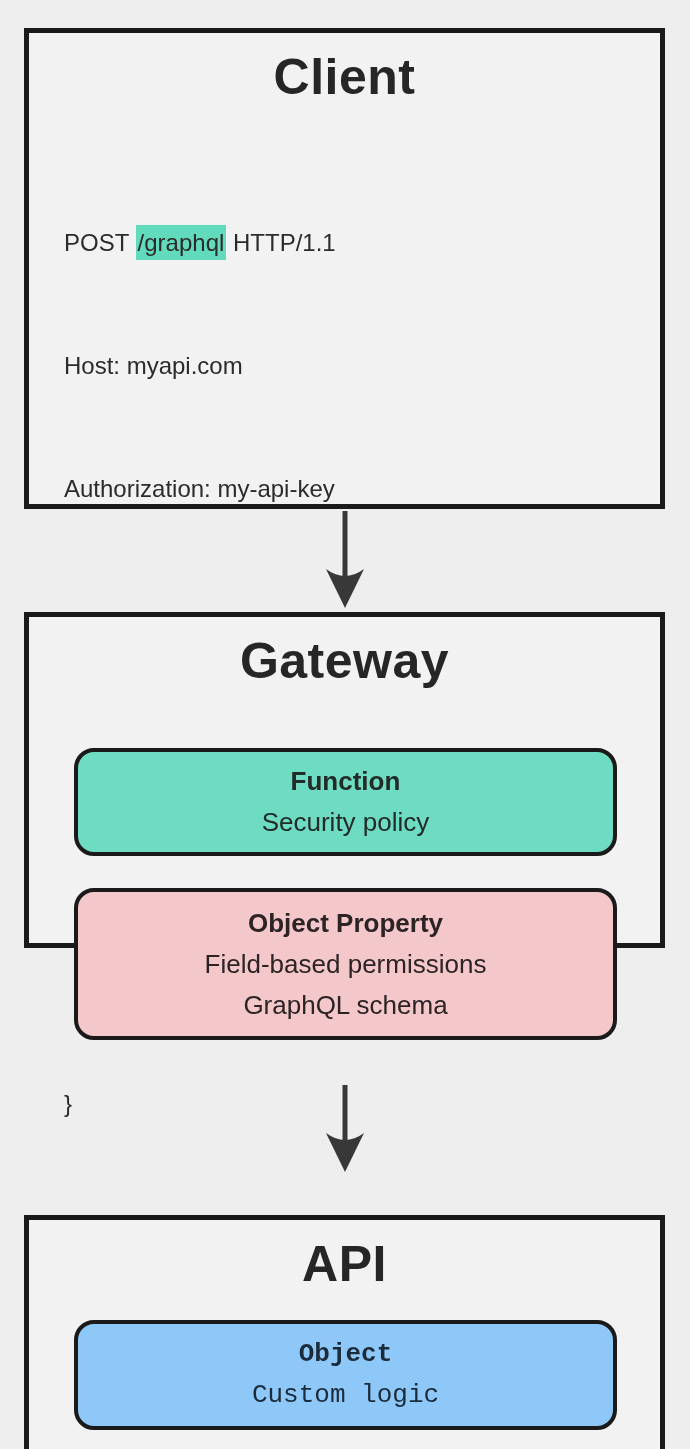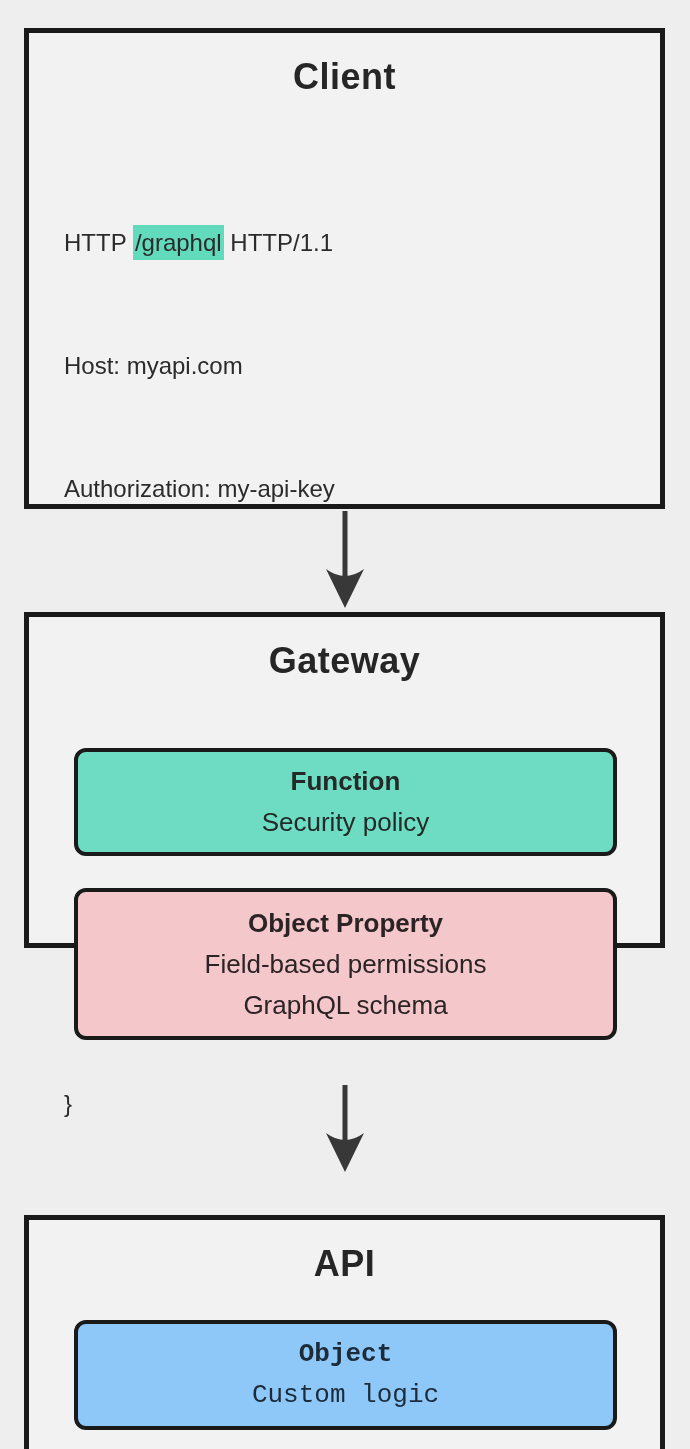--- a/index.html
+++ b/index.html
@@ -31,21 +31,21 @@
     background:var(--panel-bg);
     border:5px solid var(--border);
   }
   .panel-client{top:28px;height:481px;}
   .panel-gateway{top:612px;height:336px;}
   .panel-api{top:1176px;height:239px;margin-top:39px;}
 
   .panel-title{
     margin-top:16px;
     text-align:center;
-    font-size:36px;
+    font-size:50px;
     line-height:56px;
     font-weight:700;
     color:var(--ink);
     letter-spacing:0.5px;
   }
 
   .code{
     position:absolute;
     left:35px;
     top:107px;
@@ -59,21 +59,21 @@
   .hl{padding:4px 2px;}
   .hl-teal{background:var(--teal);}
   .hl-pink{background:var(--pink);}
   .hl-blue{background:var(--blue);}
 
   .chip{
     position:absolute;
     left:45px;
     width:543px;
     border:4px solid var(--border);
-    border-radius:12px;
+    border-radius:20px;
     display:flex;
     flex-direction:column;
     justify-content:center;
     align-items:center;
     text-align:center;
     font-size:26px;
     line-height:41px;
   }
   .chip-title{font-weight:700;}
   .chip-teal{top:131px;height:108px;background:var(--teal-chip);color:#232a28;}
@@ -89,21 +89,21 @@
   .arrow-2{top:1085px;height:88px;}
 </style>
 </head>
 <body>
 
 <div class="canvas">
 
   <section class="panel panel-client">
     <h1 class="panel-title">Client</h1>
     <div class="code">
-      <div class="code-line"><span>HTTP </span><span class="hl hl-teal">/graphql</span><span> HTTP/1.1</span></div>
+      <div class="code-line"><span>POST </span><span class="hl hl-teal">/graphql</span><span> HTTP/1.1</span></div>
       <div class="code-line">Host: myapi.com</div>
       <div class="code-line">Authorization: my-api-key</div>
       <div class="code-line"></div>
       <div class="code-line">{</div>
       <div class="code-line"><span>  "query": "query {</span><span class="hl hl-pink">profile(</span><span class="hl hl-blue">id: 1</span><span>) { </span><span class="hl hl-pink">name </span><span>} }",</span></div>
       <div class="code-line">  "variables": {}</div>
       <div class="code-line">}</div>
     </div>
   </section>
 

